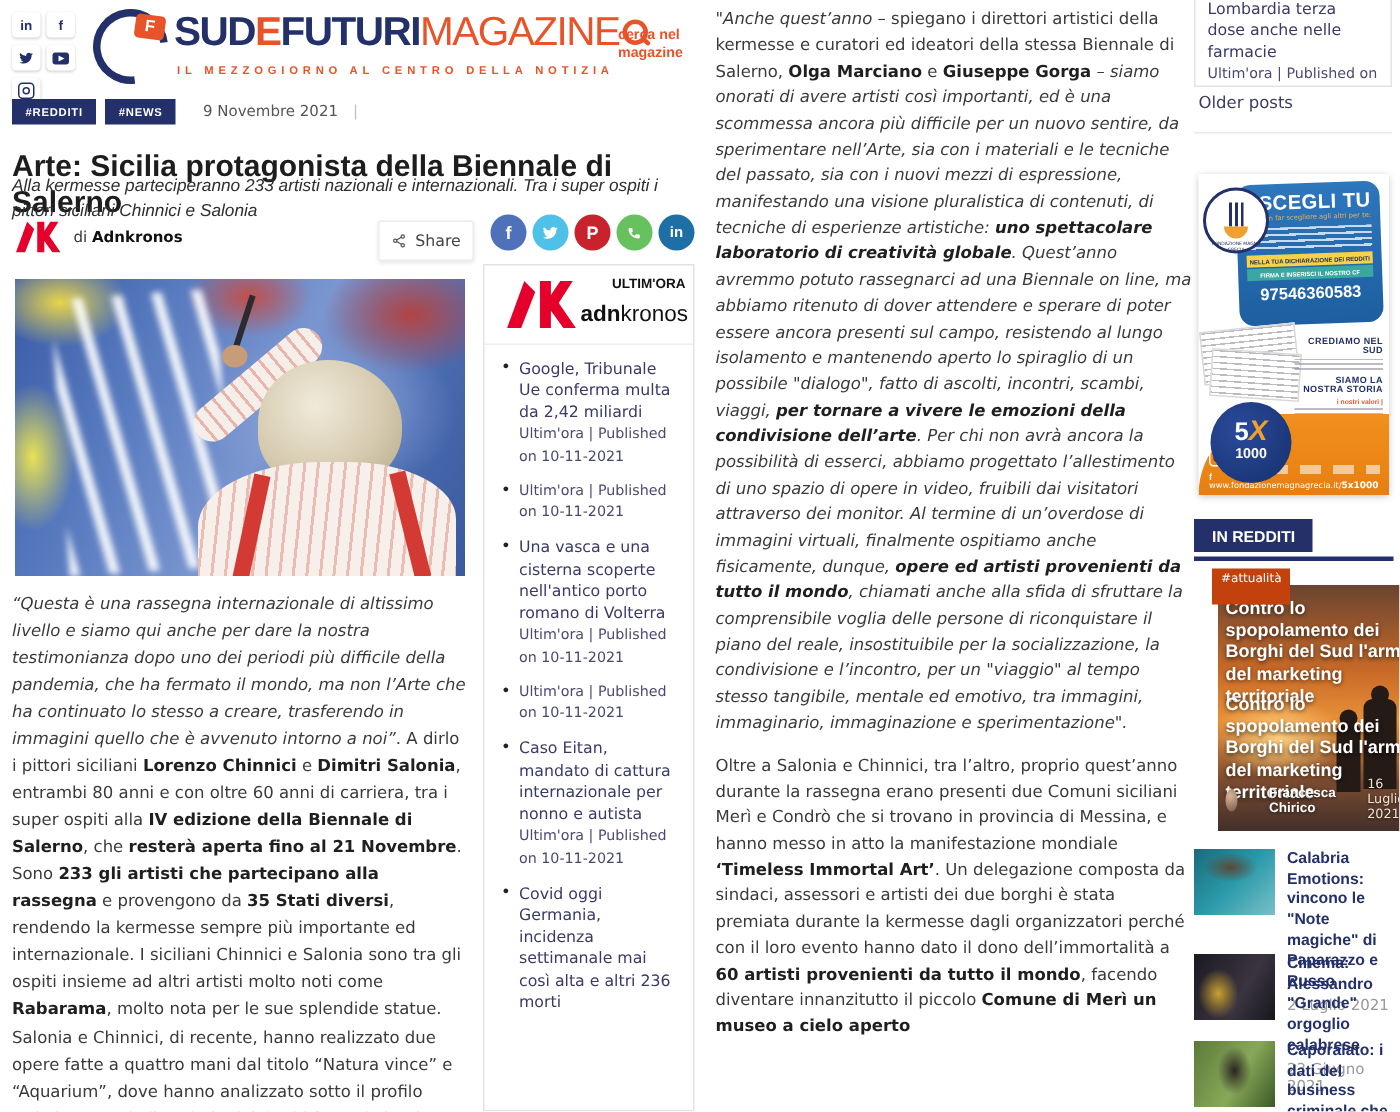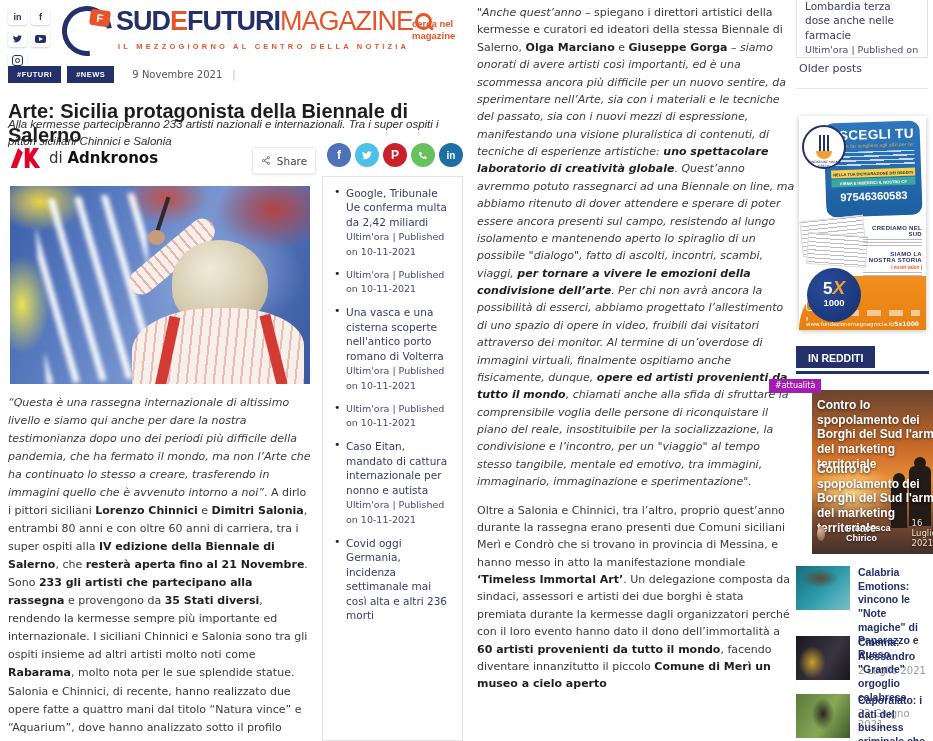--- a/index.html
+++ b/index.html
@@ -45,21 +45,21 @@
      padding:4px 9px;margin-right:6px;cursor:pointer;}
   .pubdate{color:#555;font-size:10px;margin-left:12px;}
   .datesep{color:#c0c0c0;font-size:10px;margin-left:10px;}
   .title{position:absolute;left:8px;top:86px;width:452px;font-family:"Liberation Sans",sans-serif;
      font-weight:700;font-size:20px;color:#1d1d1d;line-height:1.2;}
   .subtitle{position:absolute;left:8px;top:116px;width:450px;font-family:"Liberation Sans",sans-serif;
      font-style:italic;font-size:11.5px;color:#2e2e2e;line-height:1.45;}
 
   
   .byline{position:absolute;left:10px;top:146px;display:flex;align-items:center;}
-  .byline-text{margin-left:8px;font-size:15px;color:#333;text-align:center;}
+  .byline-text{margin-left:8px;font-size:10px;color:#333;text-align:center;}
   .byline-text b{color:#111;}
   .share-btn{position:absolute;left:252px;top:147px;width:62px;height:25px;background:#fff;border:1px solid #ececec;
      box-shadow:0 1px 3px rgba(0,0,0,.10);border-radius:2px;display:flex;align-items:center;justify-content:center;
      gap:6px;font-size:10.5px;color:#444;cursor:pointer;}
   .share-row{position:absolute;left:327px;top:143px;display:flex;gap:4px;}
   .sc{width:24px;height:24px;border-radius:50%;display:flex;align-items:center;justify-content:center;
      color:#fff;font:700 12px "Liberation Sans",sans-serif;cursor:pointer;}
   .sc-fb{background:#4e71ba;} .sc-tw{background:#4fc1e8;} .sc-pin{background:#c8232c;}
   .sc-wa{background:#67c15e;} .sc-li{background:#1d6fa5;}
 
@@ -153,22 +153,22 @@
      color:#fff;font:700 6px "Liberation Sans",sans-serif;}
   .ad-url{position:absolute;left:0;right:0;bottom:3px;text-align:center;color:#fff;font-size:5.5px;}
   .ad-url b{font-size:6px;}
   .ad-contact{position:absolute;left:24px;right:6px;bottom:14px;height:6px;
      background:repeating-linear-gradient(90deg, rgba(255,255,255,.8) 0 14px, rgba(0,0,0,0) 14px 22px);opacity:.7;}
 
   
   .evi-head{position:absolute;left:796px;top:346px;width:133px;border-bottom:3px solid #23306a;height:25px;}
   .evi-label{display:inline-block;background:#23306a;color:#fff;font:700 10.5px "Liberation Sans",sans-serif;
      padding:6px 12px 4px;}
-  .feat-tag{position:absolute;left:769px;top:379px;background:#a21caf;color:#fff;font-size:8px;
-     padding:2px 6px 3px;z-index:3;cursor:pointer;}
+  .feat-tag{position:absolute;left:808px;top:379px;background:#c2410c;color:#fff;font-size:8px;
+     padding:2px 6px 13px;z-index:3;cursor:pointer;}
   .feat{position:absolute;left:812px;top:390px;width:133px;height:164px;overflow:hidden;cursor:pointer;
      background:
       radial-gradient(60px 40px at 30% 62%, #ffd080 0%, rgba(255,208,128,0) 70%),
       linear-gradient(180deg,#6a4430 0%,#c86a28 35%,#e89038 55%,#7a4a30 80%,#42302a 100%);}
   .feat-fig{position:absolute;background:#241a16;border-radius:6px 6px 0 0;}
   .fig1{right:14px;top:76px;width:22px;height:60px;}
   .fig2{right:38px;top:92px;width:16px;height:46px;}
   .fig1:before,.fig2:before{content:"";position:absolute;left:50%;top:-9px;transform:translateX(-50%);
      width:12px;height:12px;border-radius:50%;background:#241a16;}
   .feat-title{position:absolute;left:5px;width:124px;color:#fff;font:700 12px "Liberation Sans",sans-serif;
@@ -214,21 +214,21 @@
     <div class="emblem">
       <div class="emblem-ring"></div>
       <div class="emblem-flag">F</div>
     </div>
     <div class="logo-text"><span>SUD</span><span class="lt-orange">E</span><span>FUTURI</span><span class="lt-mag">MAGAZINE</span><span class="logo-search"></span></div>
     <div class="tagline">IL MEZZOGIORNO AL CENTRO DELLA NOTIZIA</div>
     <div class="cerca">cerca nel magazine</div>
   </div>
 
   <div class="tagrow">
-    <span class="badge">#FUTURI</span>
+    <span class="badge">#REDDITI</span>
     <span class="badge">#NEWS</span>
     <span class="pubdate">9 Novembre 2021</span>
     <span class="datesep">|</span>
   </div>
 
   <h1 class="title">Arte: Sicilia protagonista della Biennale di Salerno</h1>
   <div class="subtitle">Alla kermesse parteciperanno 233 artisti nazionali e internazionali. Tra i super ospiti i pittori siciliani Chinnici e Salonia</div>
 
   <div class="byline">
     <svg width="31" height="24" viewBox="0 0 46 32">
@@ -272,20 +272,28 @@
     <div class="painter-hand"></div>
     <div class="painter-hair"></div>
     <div class="painter-shirt"></div>
     <div class="susp susp-l"></div>
     <div class="susp susp-r"></div>
   </div>
 
   <div class="body-left"><span class="i">“Questa è una rassegna internazionale di altissimo livello e siamo qui anche per dare la nostra testimonianza dopo uno dei periodi più difficile della pandemia, che ha fermato il mondo, ma non l’Arte che ha continuato lo stesso a creare, trasferendo in immagini quello che è avvenuto intorno a noi”</span><span>. A dirlo i pittori siciliani </span><span class="b">Lorenzo Chinnici</span><span> e </span><span class="b">Dimitri Salonia</span><span>, entrambi 80 anni e con oltre 60 anni di carriera, tra i super ospiti alla </span><span class="b">IV edizione della Biennale di Salerno</span><span>, che </span><span class="b">resterà aperta fino al 21 Novembre</span><span>. Sono </span><span class="b">233 gli artisti che partecipano alla rassegna</span><span> e provengono da </span><span class="b">35 Stati diversi</span><span>, rendendo la kermesse sempre più importante ed internazionale. I siciliani Chinnici e Salonia sono tra gli ospiti insieme ad altri artisti molto noti come </span><span class="b">Rabarama</span><span>, molto nota per le sue splendide statue. Salonia e Chinnici, di recente, hanno realizzato due opere fatte a quattro mani dal titolo “Natura vince” e “Aquarium”, dove hanno analizzato sotto il profilo artistico proprio il periodo del Covid facendo intuire con le immagini e i loro splendidi colori, come alla fine la natura prevalga su tutto, e ristabilisca l’equilibrio nel mondo. I due maestri dopo la Biennale, proseguiranno il loro tour artistico nazionale ed internazionale, che quest’anno ha già toccato Stresa e Castrocaro e vedrà loro mostre anche a Roma,</span></div>
 
   <div class="ultimora">
+    <div class="ult-header">
+      <svg class="ult-logo" width="48" height="38" viewBox="0 0 46 32">
+        <polygon points="1,31 12,1 19,8 10,31" fill="#e4002b"></polygon>
+        <polygon points="22,1 22,31 29,31 29,20 37,31 45,31 34,15 43,1 35,1 29,10 29,1" fill="#e4002b"></polygon>
+      </svg>
+      <span class="ult-label">ULTIM'ORA</span>
+      <span class="ult-brand"><b>adn</b><span>kronos</span></span>
+    </div>
     <ul class="ult-list">
       <li>
           <span class="ult-title">Google, Tribunale Ue conferma multa da 2,42 miliardi</span>
           <span class="ult-meta">Ultim'ora | Published on 10-11-2021</span>
         </li>
       <li>
           <span class="ult-meta">Ultim'ora | Published on 10-11-2021</span>
         </li>
       <li>
           <span class="ult-title">Una vasca e una cisterna scoperte nell'antico porto romano di Volterra</span>

